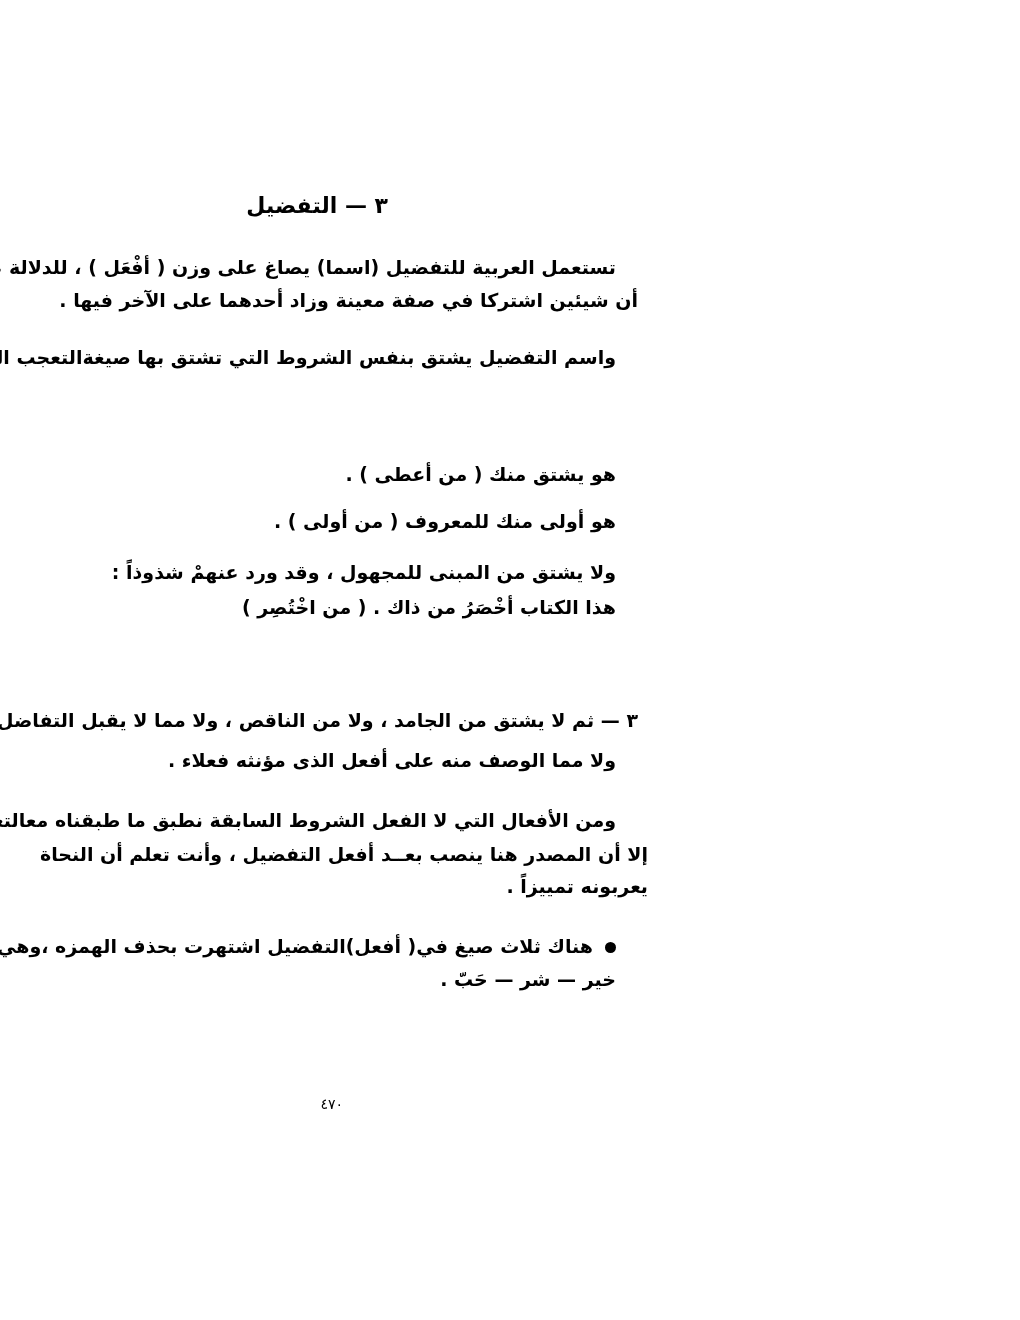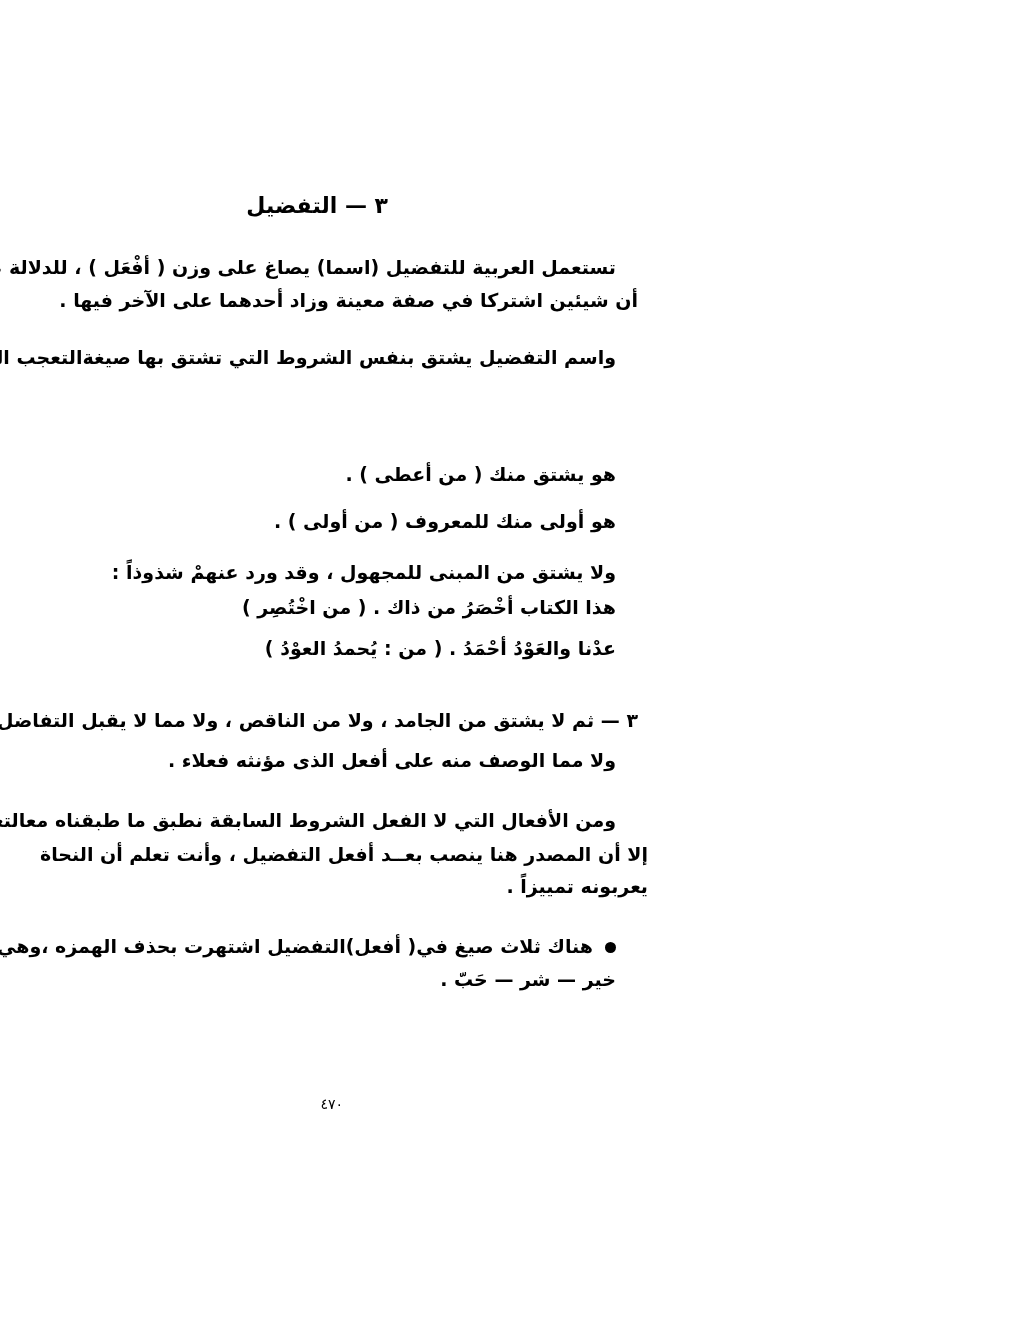--- a/index.html
+++ b/index.html
@@ -58,21 +58,20 @@
 
   <div class="line" style="right: 212px; top: 253px; margin-left: 37px;">تستعمل العربية للتفضيل (اسما) يصاغ على وزن ( أفْعَل ) ، للدلالة على</div>
   <div class="line" style="right: 190px; top: 286px;">أن شيئين اشتركا في صفة معينة وزاد أحدهما على الآخر فيها .</div>
 
   <div class="line" style="right: 212px; top: 343px;">واسم التفضيل يشتق بنفس الشروط التي تشتق بها صيغةالتعجب السابقة .</div>
 
   <div class="line" style="right: 212px; top: 460px;">هو يشتق منك          ( من أعطى ) .</div>
   <div class="line" style="right: 212px; top: 507px;">هو أولى منك للمعروف ( من  أولى ) .</div>
   <div class="line" style="right: 212px; top: 558px;">ولا يشتق من المبنى للمجهول ، وقد ورد عنهمْ شذوذاً :</div>
   <div class="line" style="right: 212px; top: 593px;">هذا الكتاب أخْصَرُ من ذاك . ( من اخْتُصِر )</div>
-  <div class="line" style="right: 212px; top: 634px;">عدْنا والعَوْدُ أحْمَدُ .       ( من : يُحمدُ العوْدُ )</div>
 
   <div class="line" style="right: 190px; top: 706px;">٣ — ثم لا يشتق من الجامد ، ولا من الناقص ، ولا مما لا يقبل التفاضل،</div>
   <div class="line" style="right: 212px; top: 746px;">ولا مما الوصف منه على أفعل الذى مؤنثه فعلاء .</div>
 
   <div class="line" style="right: 212px; top: 806px;">ومن الأفعال التي لا الفعل الشروط السابقة نطبق ما طبقناه معالتعجب،</div>
   <div class="line" style="right: 180px; top: 840px;">إلا أن المصدر هنا ينصب بعــد أفعل التفضيل ، وأنت تعلم أن النحاة</div>
   <div class="line" style="right: 180px; top: 872px;">يعربونه تمييزاً .</div>
 
   <div class="line" style="right: 212px; top: 932px; margin-left: 25px;">
     <span class="bullet-dot"></span><span>هناك ثلاث صيغ في( أفعل)التفضيل اشتهرت بحذف الهمزه ،وهي:</span>

